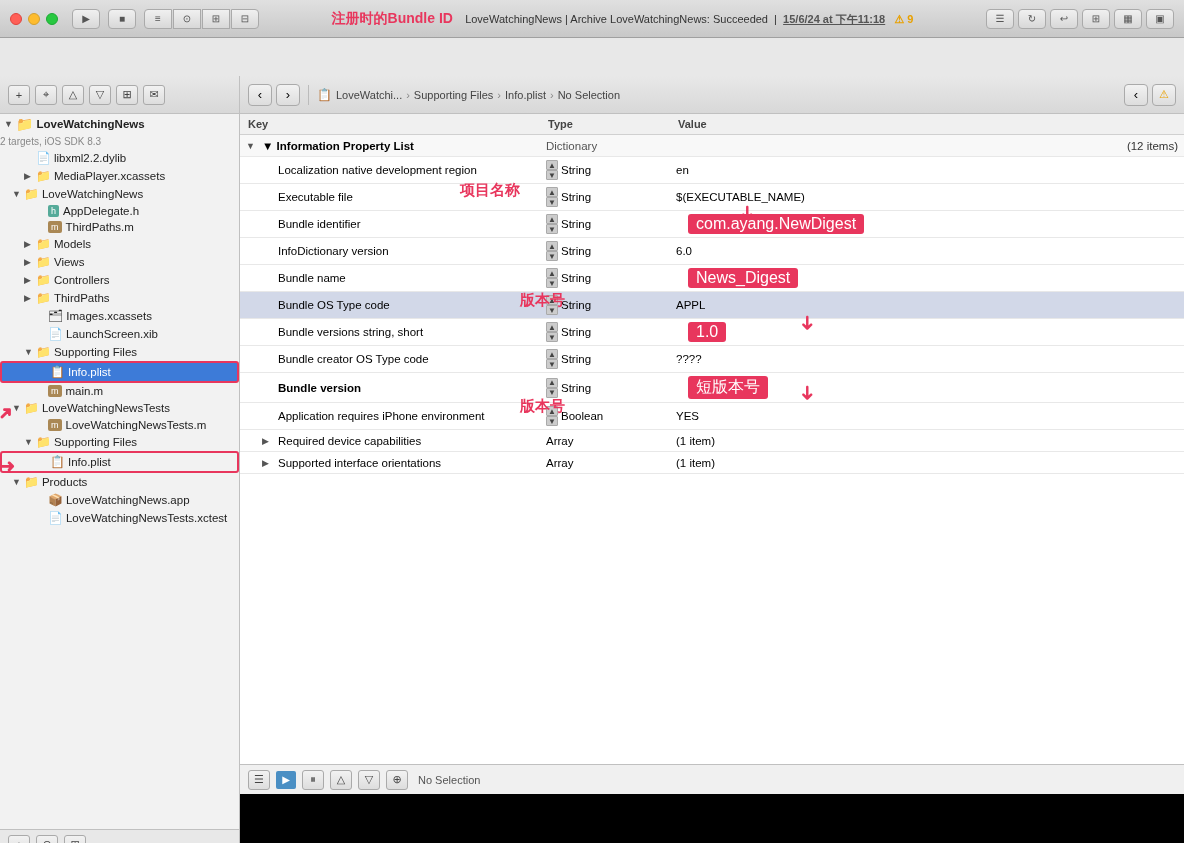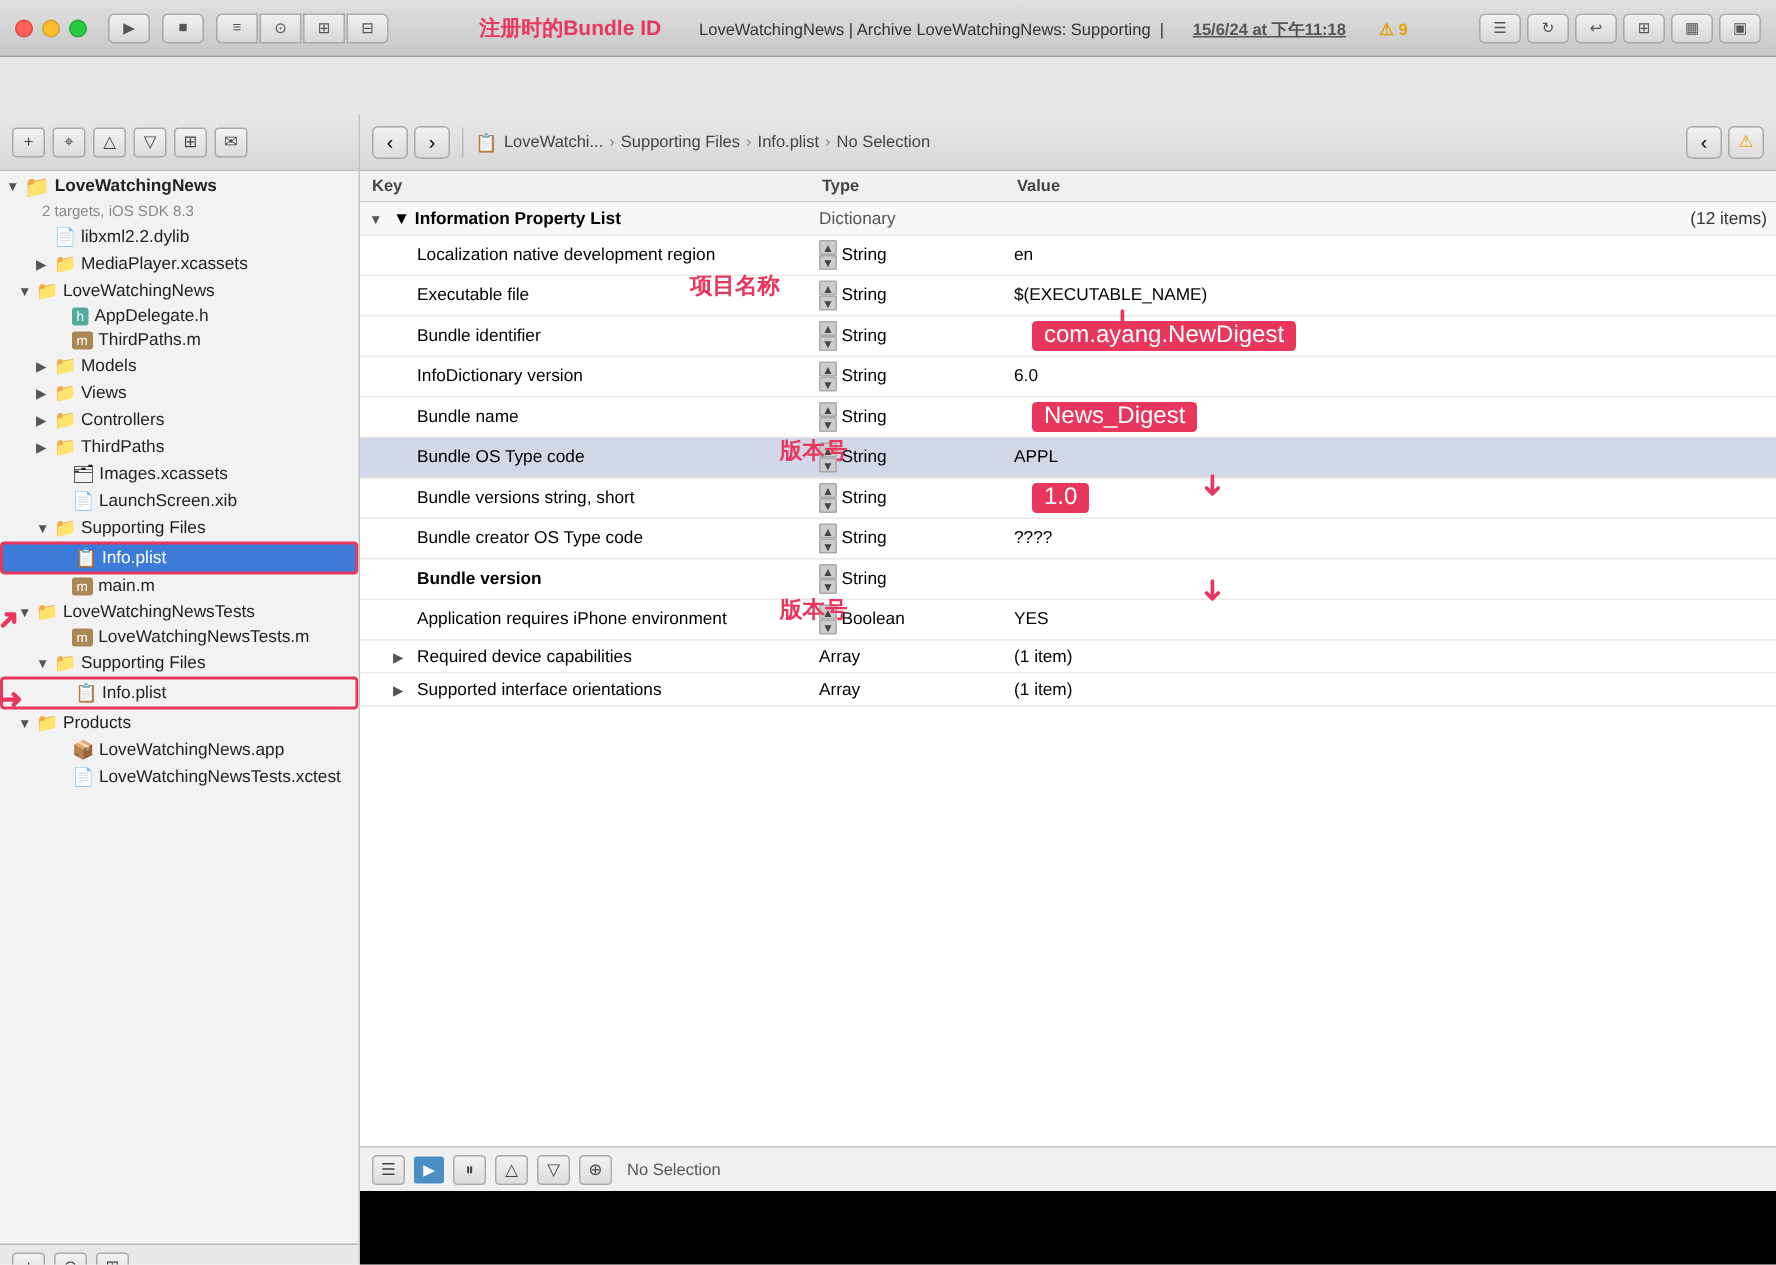--- a/index.html
+++ b/index.html
@@ -49,21 +49,21 @@
     .titlebar-segment .titlebar-btn:last-child { border-radius: 0 4px 4px 0; }
     .titlebar-segment .titlebar-btn:not(:first-child):not(:last-child) { border-radius: 0; }
 
     .title-center {
       flex: 1;
       text-align: center;
       font-size: 11px;
       color: #333;
       font-weight: 500;
     }
-    .title-center span { color: #e8365d; font-weight: 700; font-size: 13px; margin-left: 13px; }
+    .title-center span { color: #e8365d; font-weight: 700; font-size: 13px; }
 
     .title-right { display: flex; gap: 4px; align-items: center; }
 
     .sidebar-item {
       display: flex;
       align-items: center;
       padding: 2px 0;
       cursor: pointer;
       color: #222;
       font-size: 11.5px;
@@ -219,21 +219,21 @@
   <div class="titlebar-segment">
     <div class="titlebar-btn">≡</div>
     <div class="titlebar-btn">⊙</div>
     <div class="titlebar-btn">⊞</div>
     <div class="titlebar-btn">⊟</div>
   </div>
 
   <div class="title-center">
     <span style="font-family:'STHeiti','Microsoft YaHei',sans-serif; color:#e8365d; font-size:14px; font-weight:700;">注册时的Bundle ID</span>
     &nbsp;&nbsp;
-    <span style="font-size:11px; color:#333; font-weight:400;">LoveWatchingNews | Archive LoveWatchingNews: Supporting</span>
+    <span style="font-size:11px; color:#333; font-weight:400;">LoveWatchingNews | Archive LoveWatchingNews: Succeeded</span>
     &nbsp;|&nbsp;
     <span style="font-size:11px; color:#555;text-decoration:underline;">15/6/24 at 下午11:18</span>
     &nbsp;
     <span style="color:#e8a000; font-size:11px;">⚠ 9</span>
   </div>
 
   <div class="title-right">
     <div class="titlebar-btn">☰</div>
     <div class="titlebar-btn">↻</div>
     <div class="titlebar-btn">↩</div>
@@ -255,21 +255,21 @@
       <div class="icon-btn">✉</div>
     </div>
 
     <div class="sidebar-content">
 
       <div class="sidebar-item" style="padding-left:4px;">
         <span class="disclosure-triangle">▼</span>
         <span style="font-size:14px; margin-right:3px;">📁</span>
         <span style="font-weight:600; font-size:11.5px;">LoveWatchingNews</span>
       </div>
-      <div class="sidebar-item" style="padding-left:28px;">
+      <div class="sidebar-item" style="padding-left:0;">
         <span style="font-size:10px; color:#888;">2 targets, iOS SDK 8.3</span>
       </div>
 
       <div class="sidebar-item indent2">
         <span class="disclosure-triangle"></span>
         <span style="font-size:12px; margin-right:3px;">📄</span>
         <span>libxml2.2.dylib</span>
       </div>
 
       <div class="sidebar-item indent2">
@@ -585,20 +585,23 @@
           <span style="width:12px; display:inline-block;"></span>
           Bundle version
         </span>
         <span style="display:flex;align-items:center;gap:3px;">
           <span class="stepper">
             <span class="stepper-btn">▲</span>
             <span class="stepper-btn">▼</span>
           </span>
           <span>String</span>
         </span>
+        <span>
+          <span class="value-highlight" style="background:#e8365d; color:white; padding:1px 8px; border-radius:3px;">短版本号</span>
+        </span>
 
         <div style="position:absolute; left:280px; top:24px; color:#e8365d; font-family:'STHeiti','Microsoft YaHei',sans-serif; font-size:15px; font-weight:700; pointer-events:none; white-space:nowrap;">版本号</div>
         <div style="position:absolute; left:560px; top:8px; color:#e8365d; font-size:20px; pointer-events:none; transform:rotate(90deg);">➜</div>
       </div>
 
       <div class="plist-section-row">
         <span class="plist-key" style="padding-left:16px;">
           <span style="width:12px; display:inline-block;"></span>
           Application requires iPhone environment
         </span>

